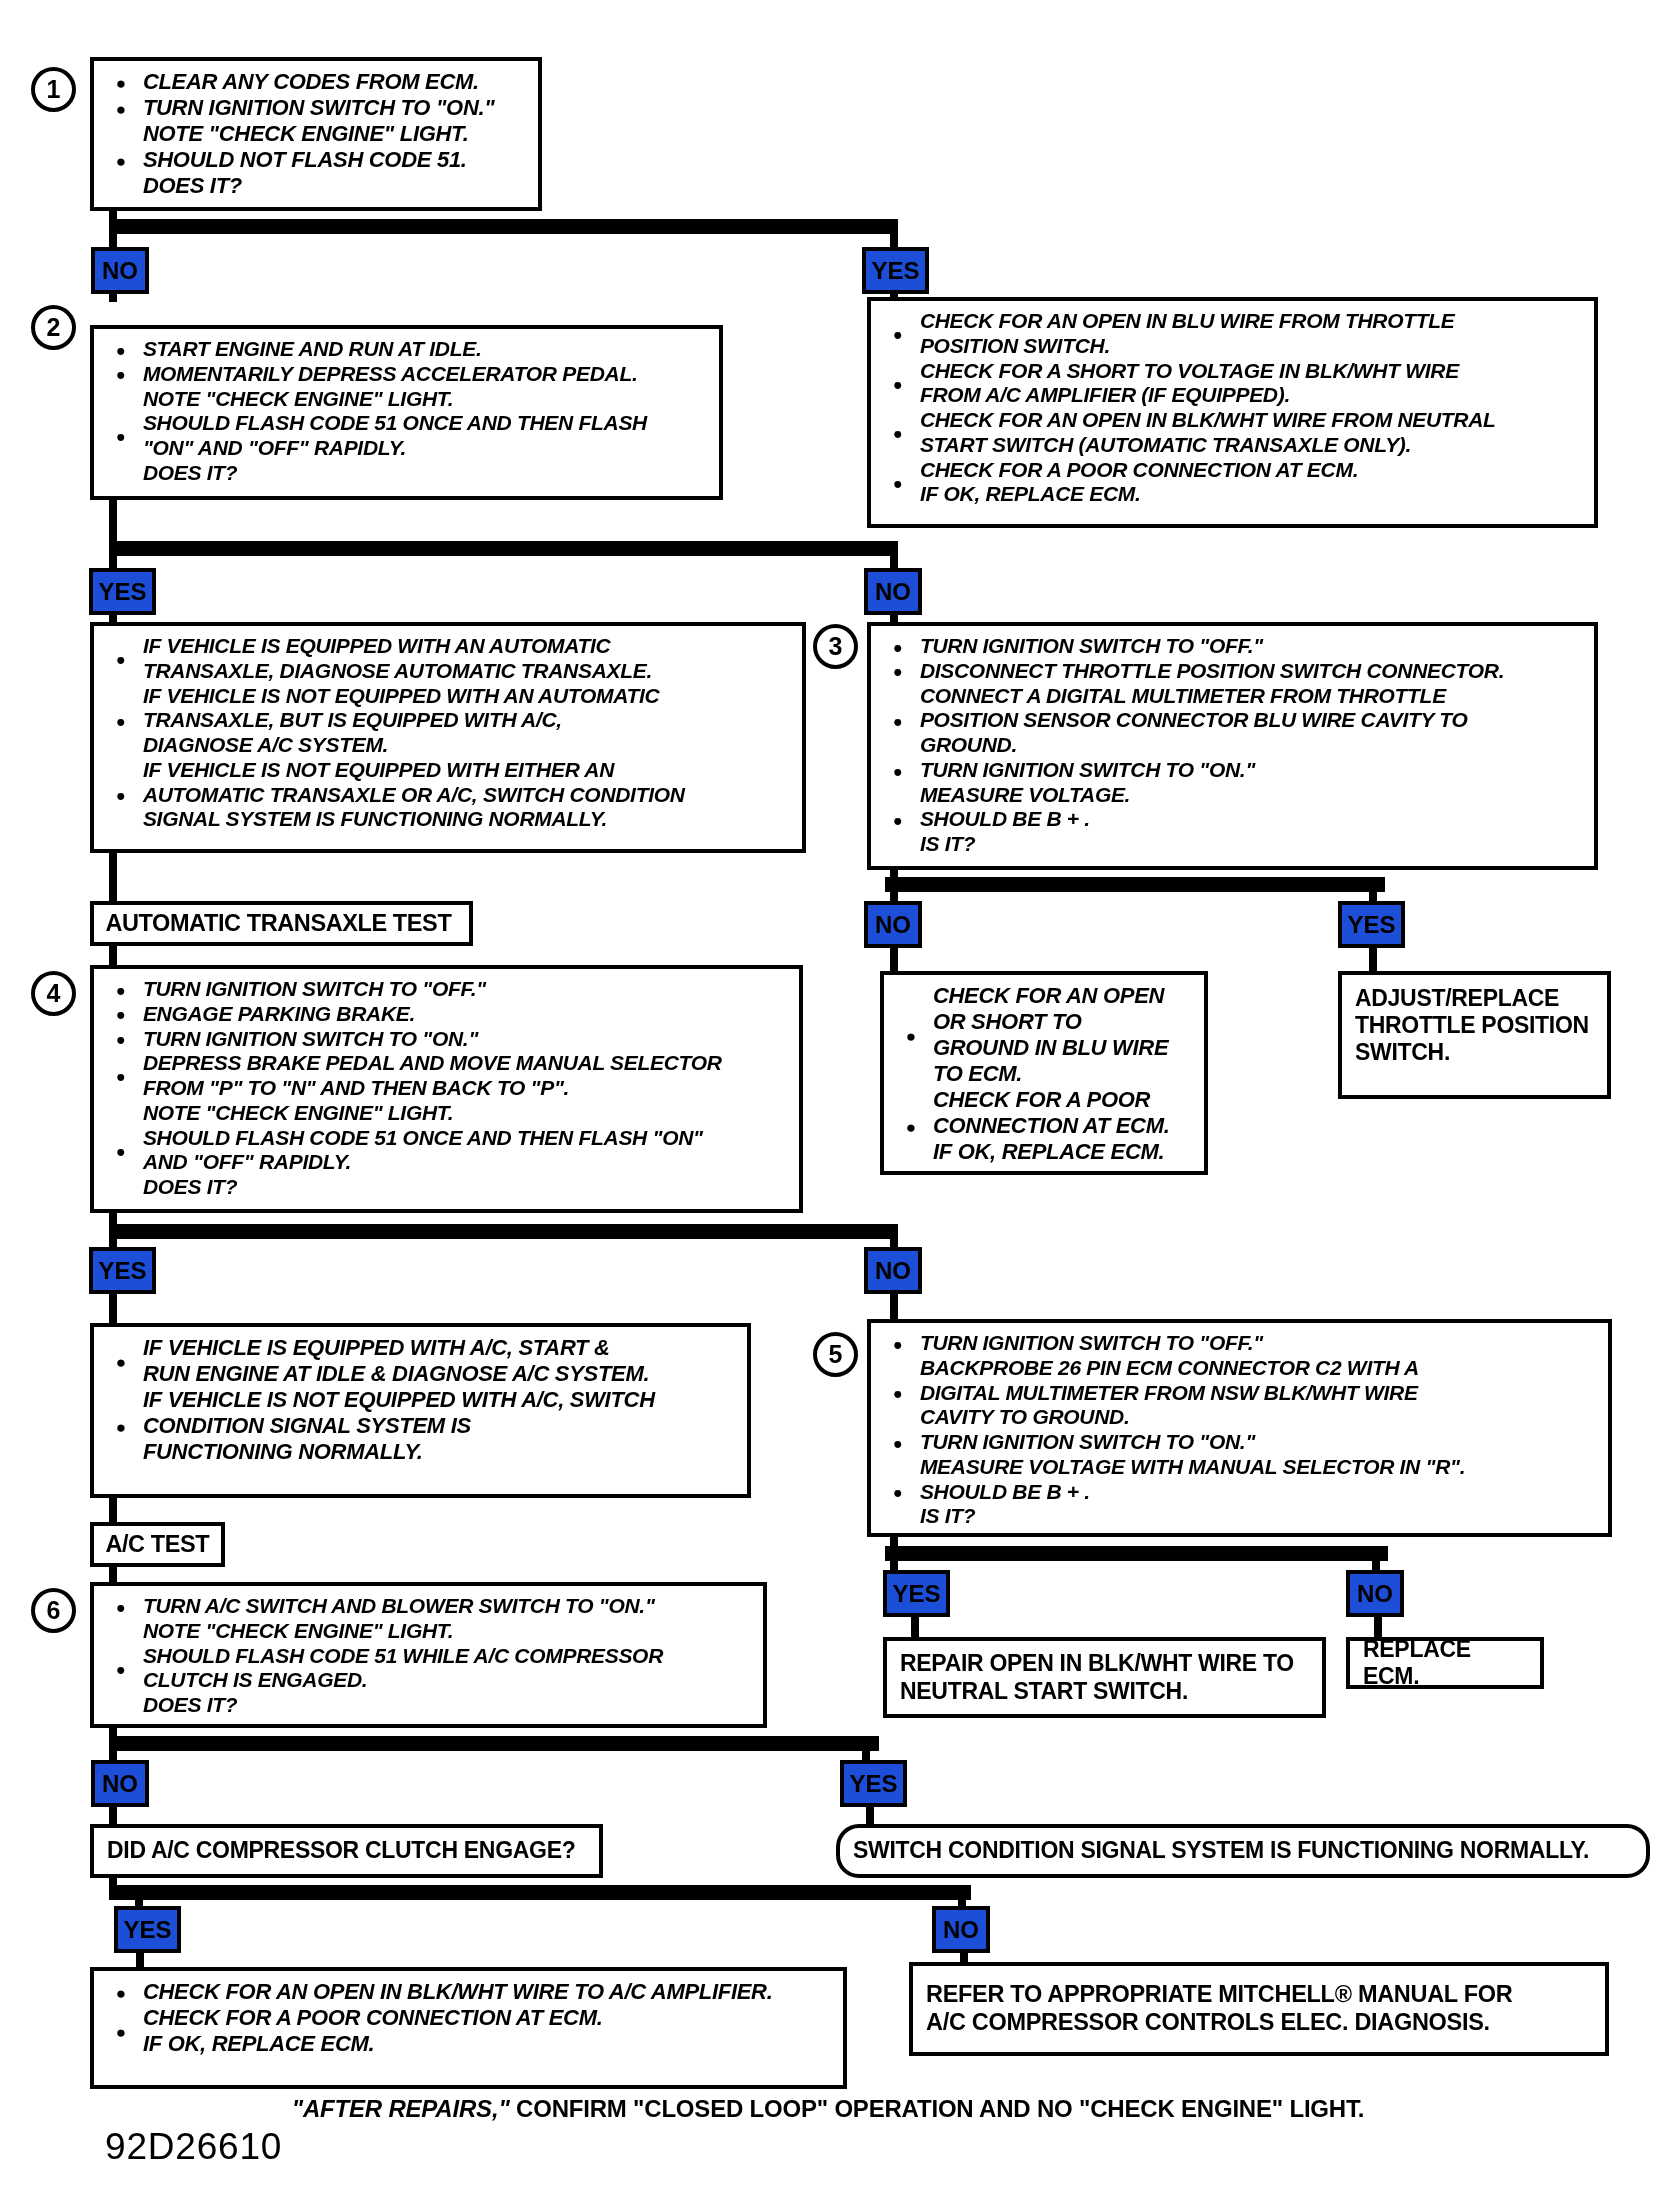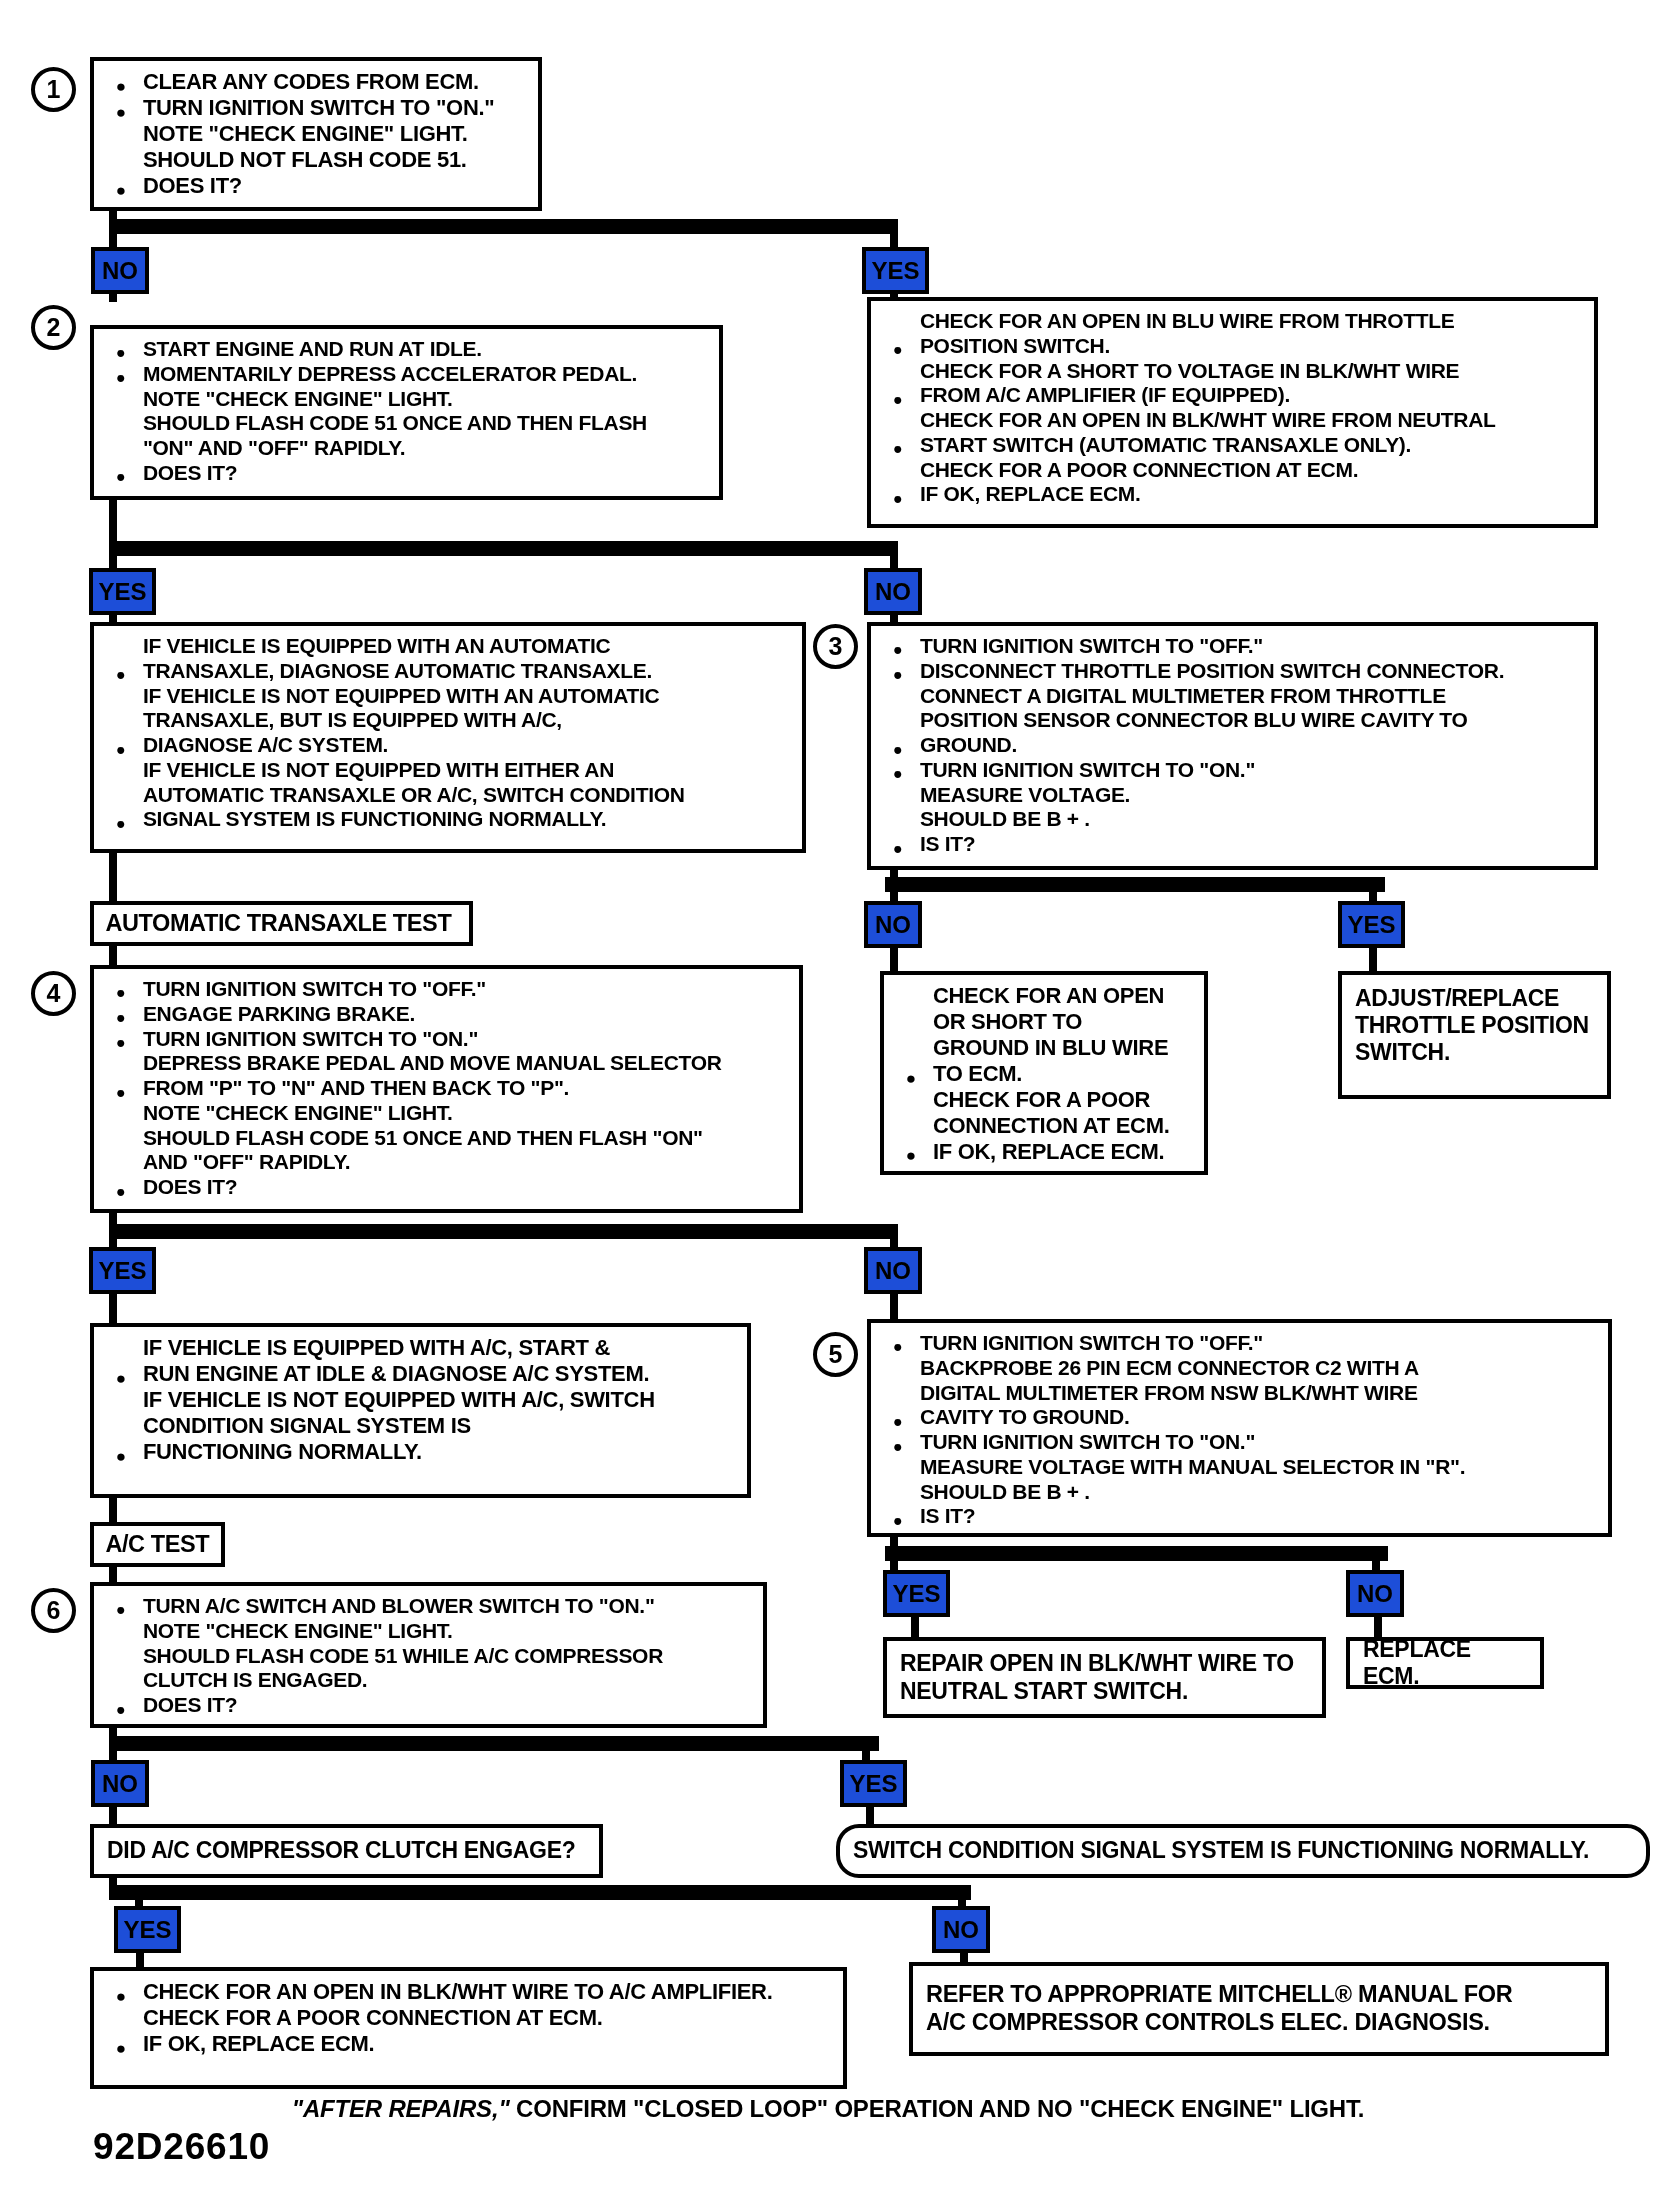--- a/index.html
+++ b/index.html
@@ -22,21 +22,21 @@
     background:#fff;
     box-sizing:border-box;
     z-index:2;
     font-weight:bold;
     font-size:21px;
     line-height:1.18;
     letter-spacing:-0.3px;
     overflow:hidden;
   }
   .bullets{padding:8px 9.7px 6.5px 4.9px;}
-  .item{display:flex;align-items:flex-end;}
+  .item{display:flex;align-items:center;font-style:italic;}
   .item::before{
     content:"●";
     flex:0 0 44px;
     text-align:center;
     font-size:0.78em;
     line-height:inherit;
     transform:translateY(0.8px);
   }
   .itext{flex:1;white-space:pre-line;}
   .plain{display:flex;align-items:center;padding:6.5px 13px;}
@@ -65,22 +65,22 @@
     font-weight:bold;font-size:25px;
     z-index:3;
   }
   .footer-note{
     position:absolute;left:227px;top:2095px;width:1202px;
     text-align:center;font-weight:bold;font-size:24px;
     letter-spacing:-0.2px;z-index:2;
   }
   .footer-note .it{font-style:italic;}
   .doc-number{
-    position:absolute;left:93px;top:2126px;
-    font-size:37px;font-weight:700;letter-spacing:0.8px;z-index:2;
+    position:absolute;left:105px;top:2126px;
+    font-size:37px;font-weight:400;letter-spacing:0.8px;z-index:2;
   }
 </style>
 </head>
 <body>
 
 <div class="stage">
 
   <div class="v" style="left:109px;top:203px;height:50px;"></div>
   <div class="h" style="left:109px;top:219px;width:789px;"></div>
   <div class="v" style="left:890px;top:226px;height:26px;"></div>

